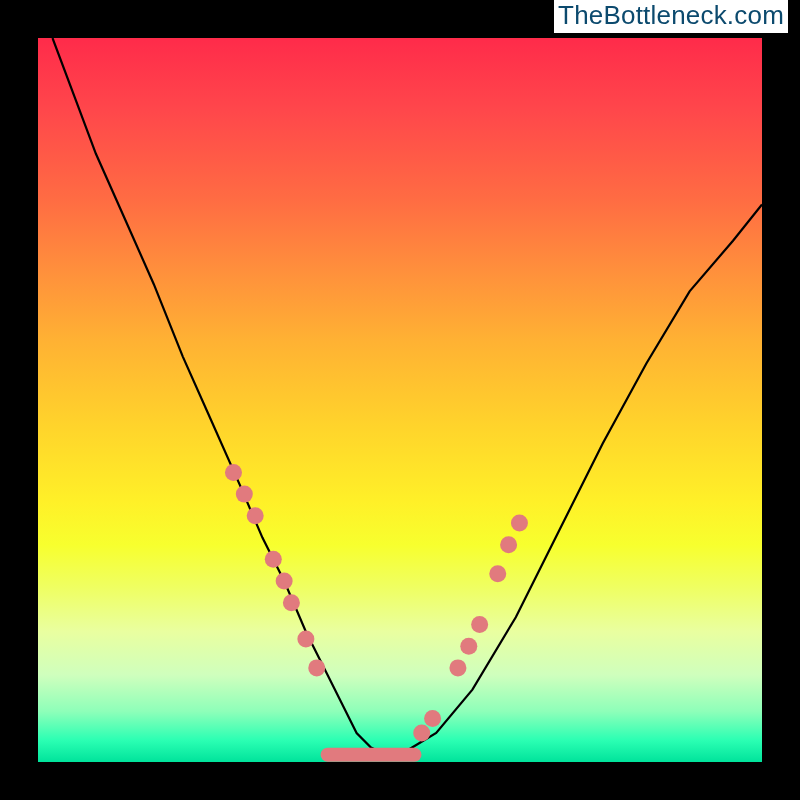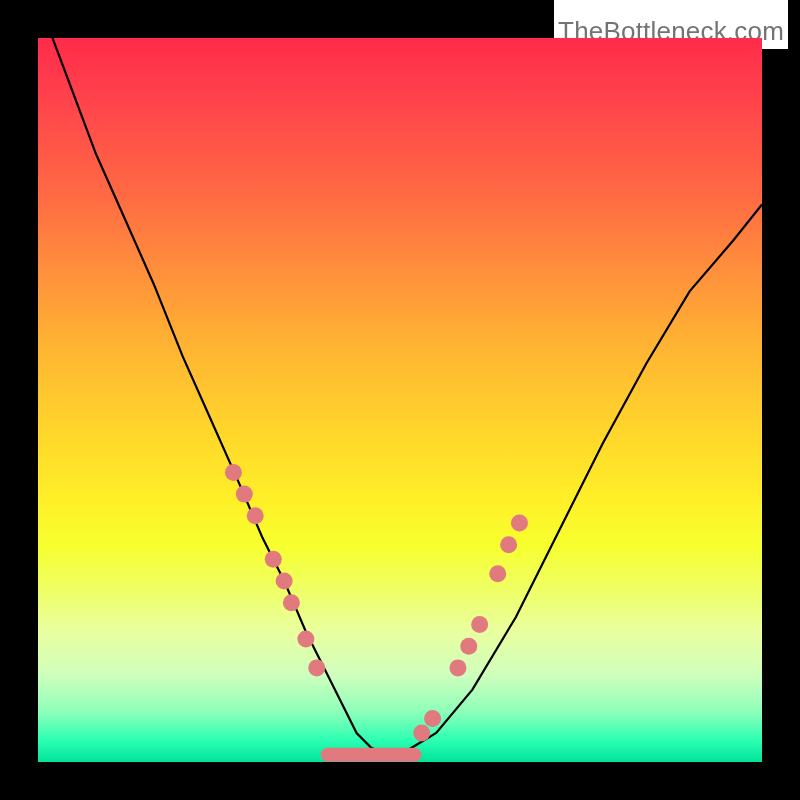--- a/index.html
+++ b/index.html
@@ -5,27 +5,27 @@
   body { margin: 0; padding: 0; background: #fff; }
   .frame {
     width: 800px; height: 800px;
     background: #000;
     position: relative;
     box-sizing: border-box;
   }
   .attribution {
     position: absolute;
     top: 0; right: 12px;
-    color: #737373;
+    color: #0c4a6e;
     font-family: Arial, Helvetica, sans-serif;
     font-size: 26px;
     font-weight: 500;
     letter-spacing: 0.2px;
     background: #fff;
-    padding: 16px 4px 2px 4px;
+    padding: 0 4px 2px 4px;
     text-align: right;
   }
   .plot {
     position: absolute;
     left: 38px; top: 38px;
     width: 724px; height: 724px;
     background: linear-gradient(to bottom,
       #ff2b4a 0%,
       #ff474b 10%,
       #ff6b43 22%,

